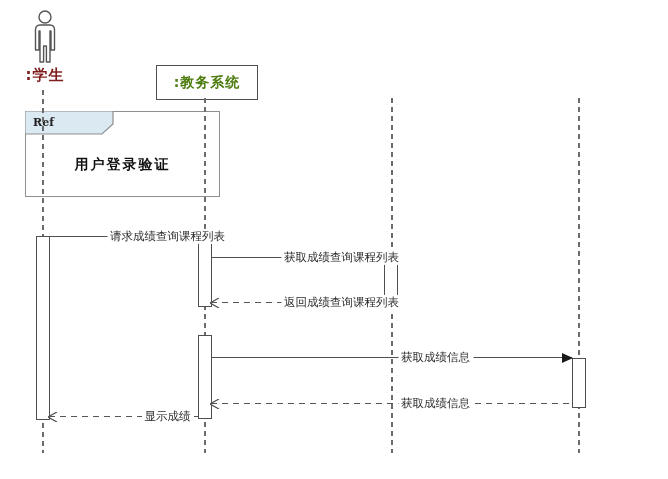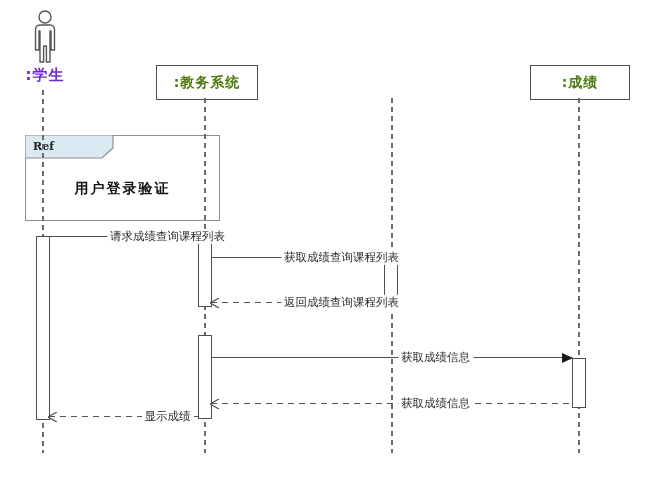--- a/index.html
+++ b/index.html
@@ -14,23 +14,23 @@
   }
   
   .head-box{
     position:absolute;height:33px;background:#fff;border:1.4px solid #4f4f4f;
     display:flex;align-items:center;justify-content:center;
     font-weight:bold;font-size:14px;letter-spacing:1px;color:#4d7c0f;
   }
   
   .actor{position:absolute;left:14px;top:10px;width:62px;text-align:center;}
   .actor svg{display:block;margin:0 auto;}
-  .actor-label{font-weight:bold;font-size:15px;letter-spacing:1px;color:#6d28d9;margin-top:2px;}
+  .actor-label{font-weight:bold;font-size:15px;letter-spacing:1px;color:#7f1d1d;margin-top:2px;}
   
-  .ref-frame{position:absolute;left:25px;top:135px;width:193px;height:84px;border:1.5px solid #8f8f8f;background:transparent;}
+  .ref-frame{position:absolute;left:25px;top:111px;width:193px;height:84px;border:1.5px solid #8f8f8f;background:transparent;}
   .ref-tab{position:absolute;left:-1px;top:-1px;width:89px;height:24px;}
   .ref-tab-label{
     position:absolute;left:7px;top:4px;font-family:"DejaVu Serif","Liberation Serif",serif;
     font-weight:bold;font-size:11px;color:#222;
   }
   .ref-body-label{
     position:absolute;left:0;right:0;top:44px;text-align:center;
     font-weight:bold;font-size:14px;letter-spacing:2px;color:#111;
   }
   
@@ -64,23 +64,20 @@
       <circle cx="15" cy="7" r="6" fill="#fff" stroke="#555" stroke-width="1.4"></circle>
       <path d="M10,15 C7,15 5.5,17 5.5,19.5 L5.5,40 L9,40 L9,21 L10,21
                L10,52 L13.6,52 L13.6,36 L16.4,36 L16.4,52 L20,52 L20,21 L21,21
                L21,40 L24.5,40 L24.5,19.5 C24.5,17 23,15 20,15 Z" fill="#fff" stroke="#555" stroke-width="1.4" stroke-linejoin="round"></path>
     </svg>
     <div class="actor-label">:学生</div>
   </div>
 
   <div class="head-box" style="left:156px;top:65px;width:100px;">
     <span>:教务系统</span>
-  </div>
-  <div class="head-box" style="left:530px;top:65px;width:98px;">
-    <span>:成绩</span>
   </div>
 
   <div class="ref-frame z2">
     <svg class="ref-tab" width="89" height="24" viewBox="0 0 89 24">
       <polygon points="0,0 88,0 88,13 77,23 0,23" fill="#dbe9f3" stroke="#8f8f8f" stroke-width="1.2"></polygon>
     </svg>
     <div class="ref-tab-label">Ref</div>
     <div class="ref-body-label">用户登录验证</div>
   </div>
 

